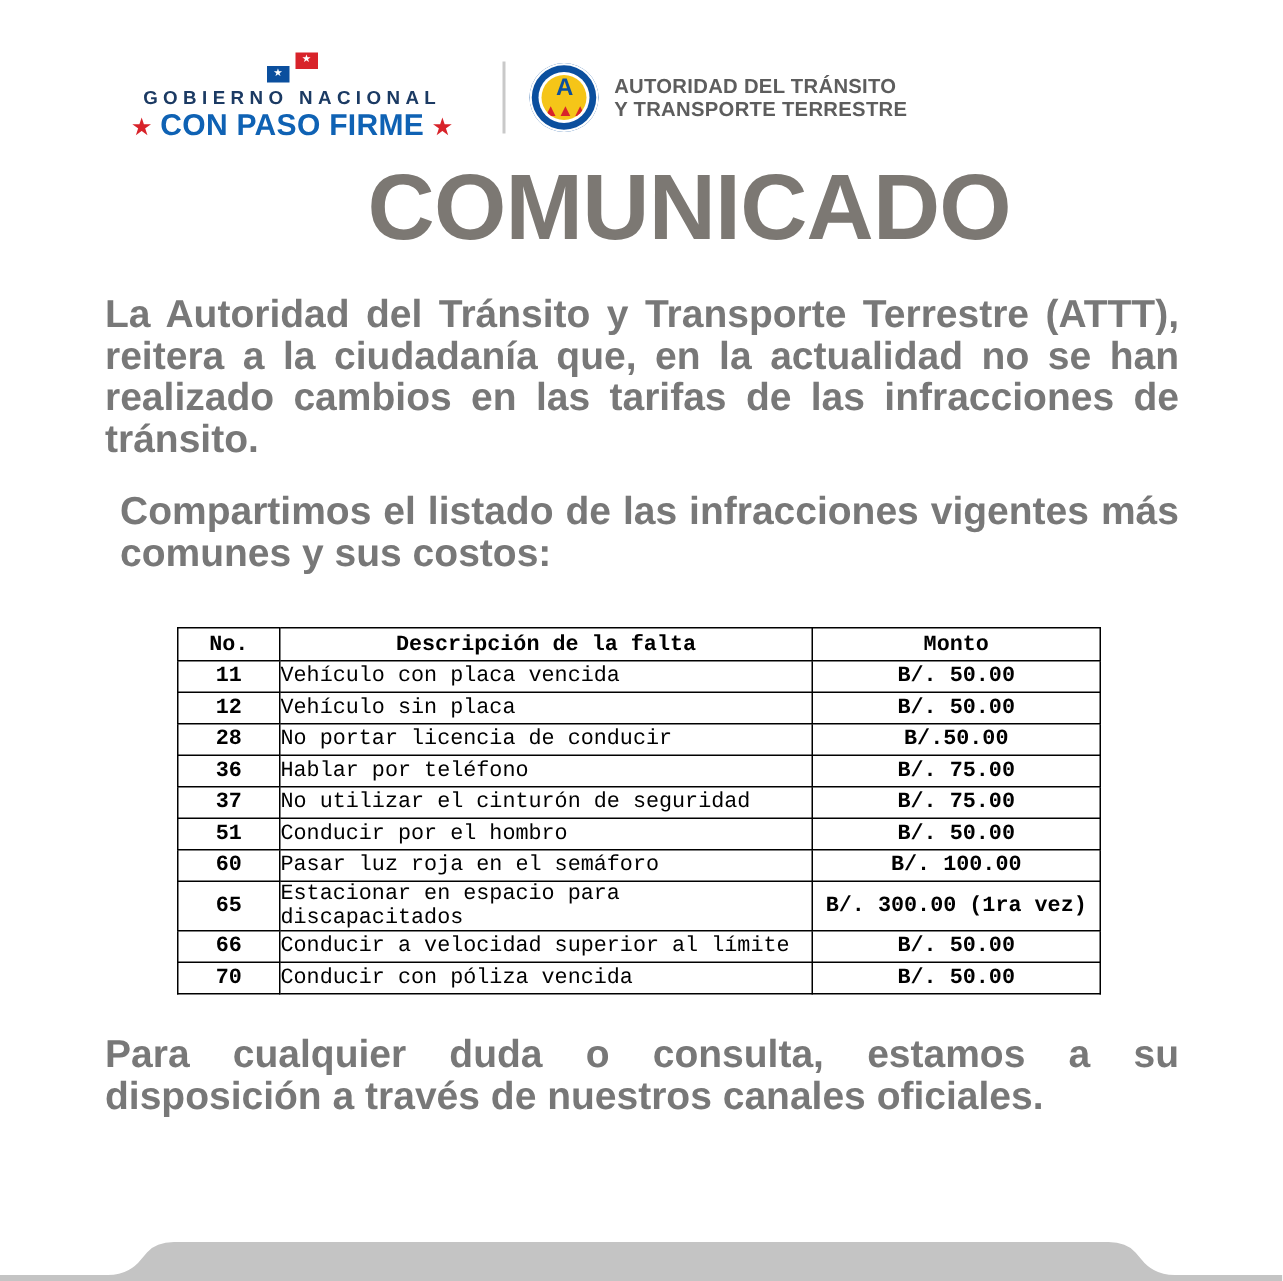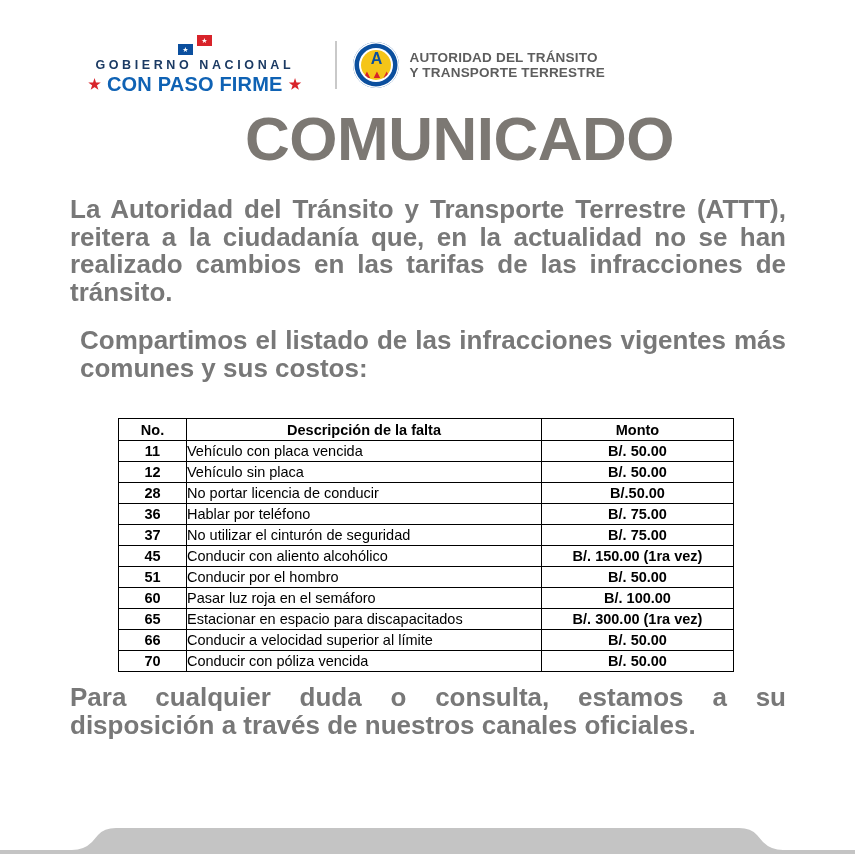--- a/index.html
+++ b/index.html
@@ -175,21 +175,21 @@
 
   
   .table-wrap {
     margin: 14px 0 0 48px;
     width: 615px;
   }
   table.fines {
     border-collapse: collapse;
     width: 615px;
     table-layout: fixed;
-    font-family: Liberation Sans, sans-serif;
+    font-family: Liberation Mono, monospace;
     margin-top: 36px;
   }
   table.fines th,
   table.fines td {
     border: 1.5px solid #000000;
     color: #000000;
     padding: 0;
     height: 20px;
     font-size: 14.5px;
   }
@@ -310,25 +310,20 @@
           <td class="no">36</td>
           <td class="desc">Hablar por teléfono</td>
           <td class="monto">B/. 75.00</td>
         </tr>
         <tr>
           <td class="no">37</td>
           <td class="desc">No utilizar el cinturón de seguridad</td>
           <td class="monto">B/. 75.00</td>
         </tr>
         <tr>
-          <td class="no">45</td>
-          <td class="desc">Conducir con aliento alcohólico</td>
-          <td class="monto">B/. 150.00 (1ra vez)</td>
-        </tr>
-        <tr>
           <td class="no">51</td>
           <td class="desc">Conducir por el hombro</td>
           <td class="monto">B/. 50.00</td>
         </tr>
         <tr>
           <td class="no">60</td>
           <td class="desc">Pasar luz roja en el semáforo</td>
           <td class="monto">B/. 100.00</td>
         </tr>
         <tr>
@@ -344,19 +339,19 @@
         <tr>
           <td class="no">70</td>
           <td class="desc">Conducir con póliza vencida</td>
           <td class="monto">B/. 50.00</td>
         </tr>
       </tbody>
     </table>
   </div>
 
 
-  <p class="para" style="margin-top:12px;">Para cualquier duda o consulta, estamos a su disposición a través de nuestros canales oficiales.</p>
+  <p class="para" style="margin-top:26px;">Para cualquier duda o consulta, estamos a su disposición a través de nuestros canales oficiales.</p>
 
 </div>
 
 <svg class="footer-shape" viewBox="0 0 855 34" preserveAspectRatio="none">
   <path d="M 0,34 L 0,30 L 72,30 Q 84,30 92,22 L 98,15 Q 104,8 116,8 L 739,8 Q 751,8 757,15 L 763,22 Q 771,30 783,30 L 855,30 L 855,34 Z" fill="#c4c4c4"></path>
 </svg>
 
 </body></html>

